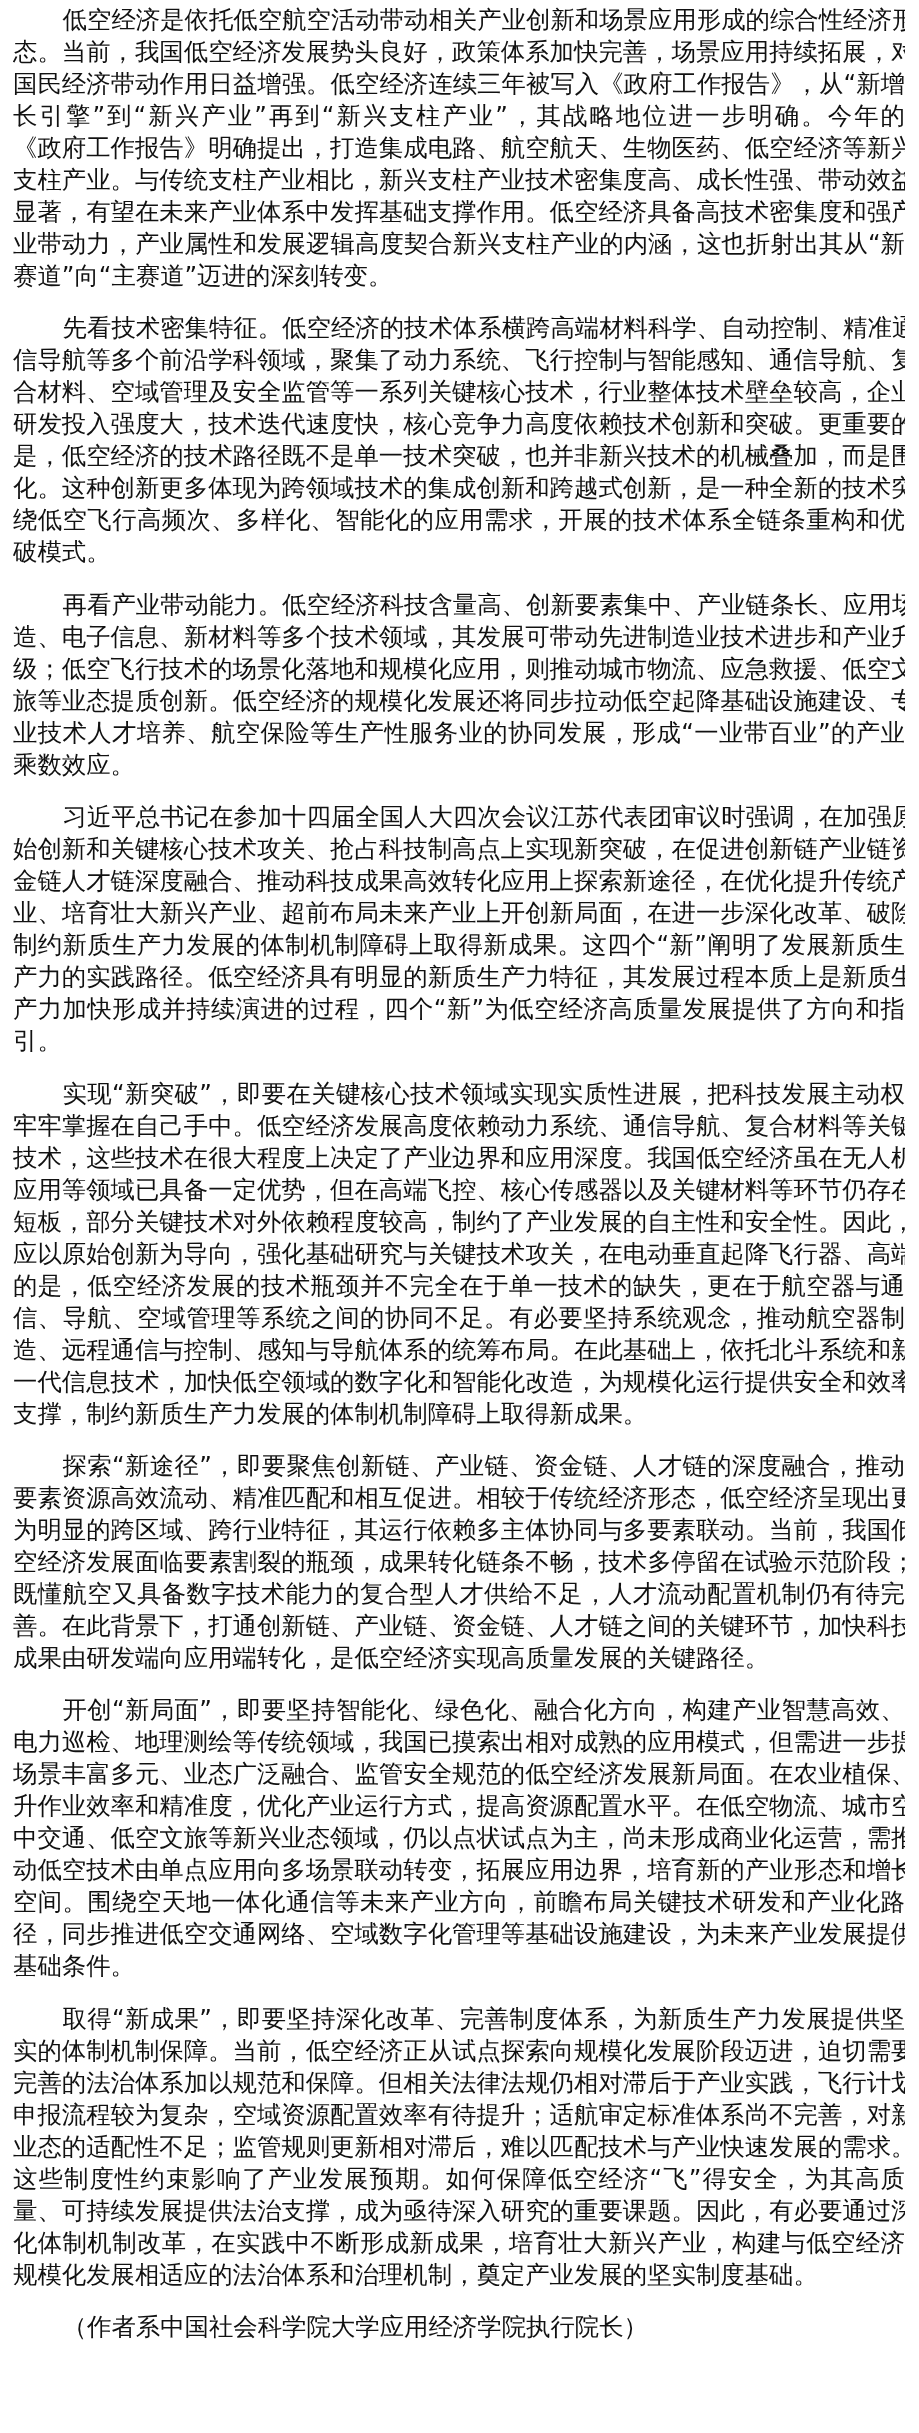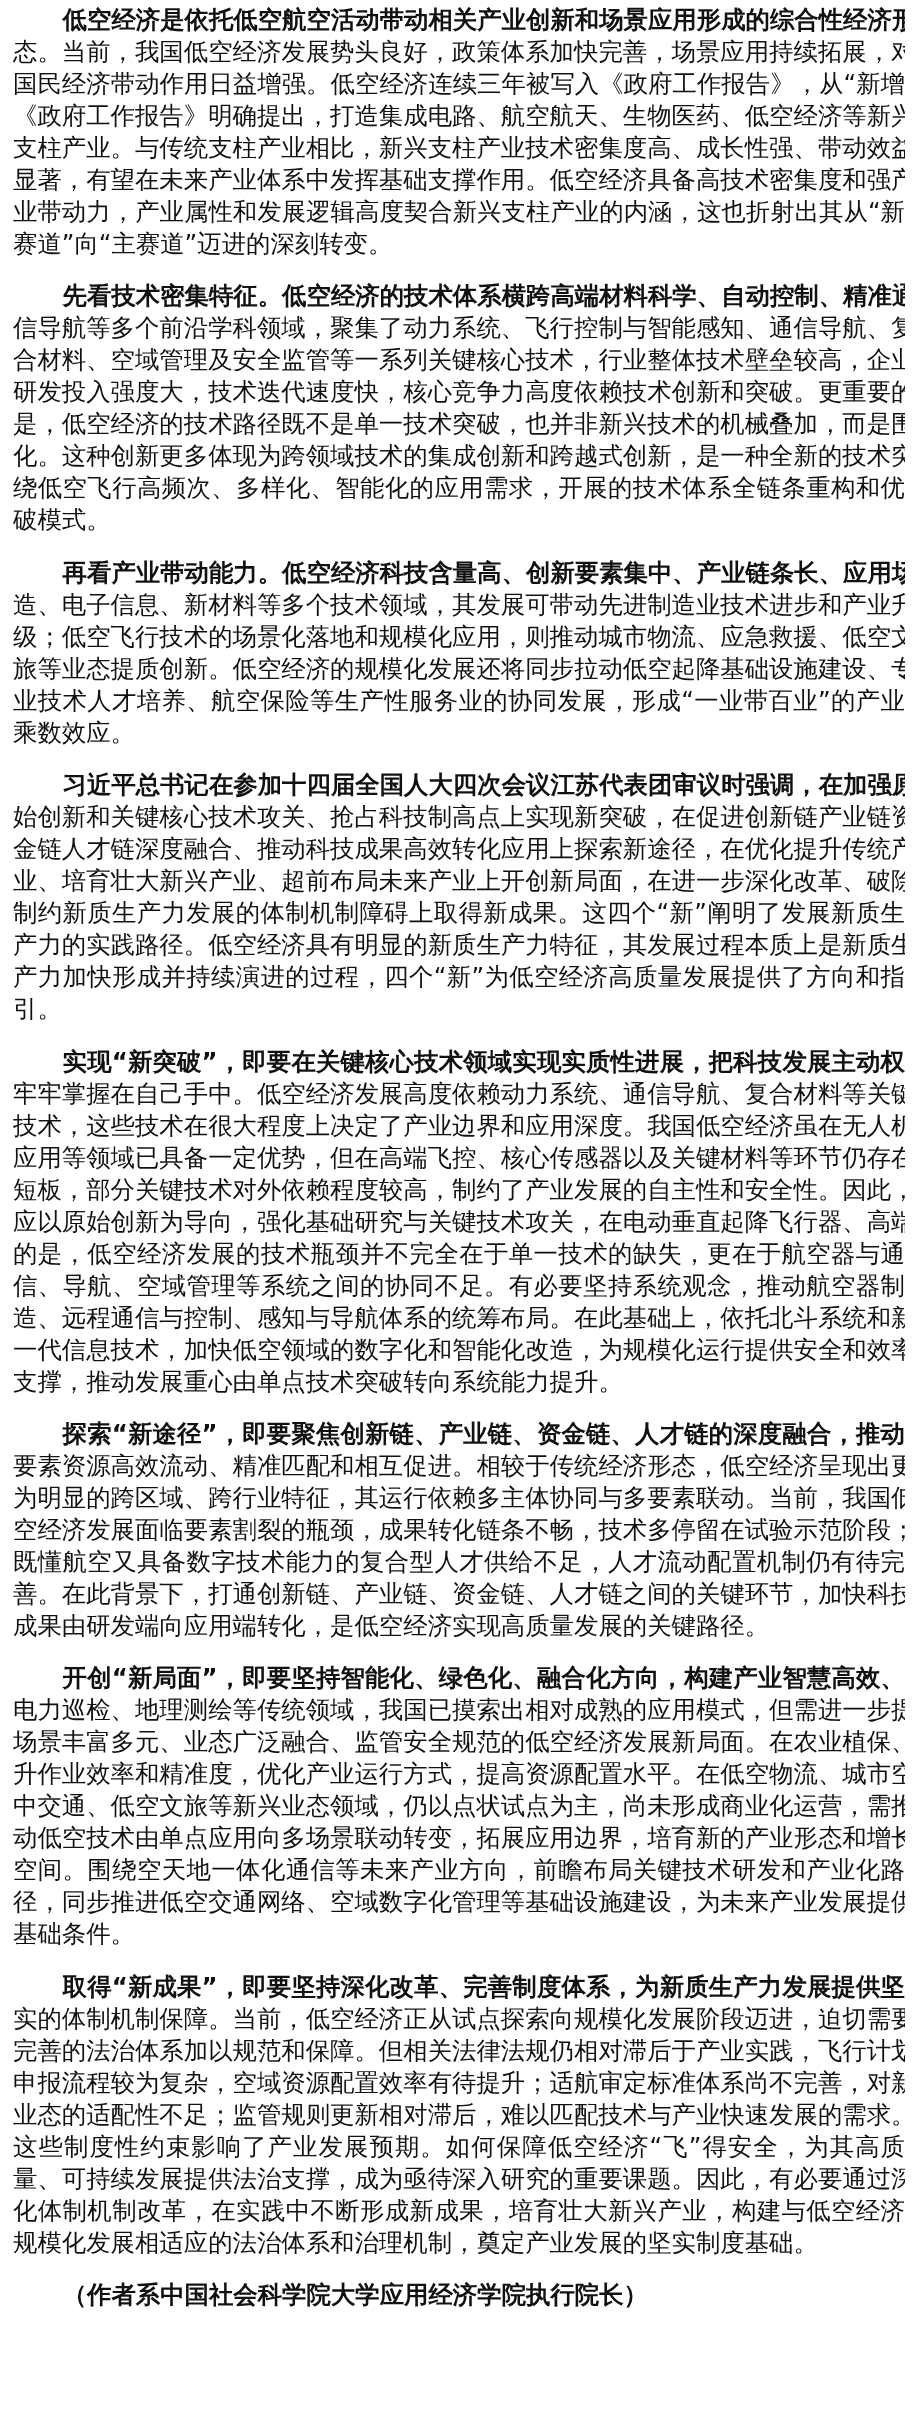--- a/index.html
+++ b/index.html
@@ -8,32 +8,33 @@
     position: absolute; left: 13px; top: 4px; width: 892px;
     font-family: "DejaVu Sans", "Liberation Sans", sans-serif;
     font-size: 24.4px; color: #111111;
   }
   .para { margin: 0 0 20.4px 0; }
   .line {
     display: block; height: 32px; line-height: 32px; white-space: nowrap;
     text-align: justify; text-align-last: justify; overflow: hidden;
   }
   .line.last { text-align-last: left; }
-  .line.first { padding-left: 49.6px; font-weight: bold; }
+  .line.first { padding-left: 49.6px; }
   .byline .line { text-align-last: left; }
 </style>
 </head>
 <body>
 
 <div class="article">
 
   <div class="para">
     <span class="line first">低空经济是依托低空航空活动带动相关产业创新和场景应用形成的综合性经济形</span>
     <span class="line">态。当前，我国低空经济发展势头良好，政策体系加快完善，场景应用持续拓展，对</span>
     <span class="line">国民经济带动作用日益增强。低空经济连续三年被写入《政府工作报告》，从“新增</span>
+    <span class="line">长引擎”到“新兴产业”再到“新兴支柱产业”，其战略地位进一步明确。今年的</span>
     <span class="line">《政府工作报告》明确提出，打造集成电路、航空航天、生物医药、低空经济等新兴</span>
     <span class="line">支柱产业。与传统支柱产业相比，新兴支柱产业技术密集度高、成长性强、带动效益</span>
     <span class="line">显著，有望在未来产业体系中发挥基础支撑作用。低空经济具备高技术密集度和强产</span>
     <span class="line">业带动力，产业属性和发展逻辑高度契合新兴支柱产业的内涵，这也折射出其从“新</span>
     <span class="line last">赛道”向“主赛道”迈进的深刻转变。</span>
   </div>
 
   <div class="para">
     <span class="line first">先看技术密集特征。低空经济的技术体系横跨高端材料科学、自动控制、精准通</span>
     <span class="line">信导航等多个前沿学科领域，聚集了动力系统、飞行控制与智能感知、通信导航、复</span>
@@ -69,21 +70,21 @@
     <span class="line first">实现“新突破”，即要在关键核心技术领域实现实质性进展，把科技发展主动权</span>
     <span class="line">牢牢掌握在自己手中。低空经济发展高度依赖动力系统、通信导航、复合材料等关键</span>
     <span class="line">技术，这些技术在很大程度上决定了产业边界和应用深度。我国低空经济虽在无人机</span>
     <span class="line">应用等领域已具备一定优势，但在高端飞控、核心传感器以及关键材料等环节仍存在</span>
     <span class="line">短板，部分关键技术对外依赖程度较高，制约了产业发展的自主性和安全性。因此，</span>
     <span class="line">应以原始创新为导向，强化基础研究与关键技术攻关，在电动垂直起降飞行器、高端</span>
     <span class="line">的是，低空经济发展的技术瓶颈并不完全在于单一技术的缺失，更在于航空器与通</span>
     <span class="line">信、导航、空域管理等系统之间的协同不足。有必要坚持系统观念，推动航空器制</span>
     <span class="line">造、远程通信与控制、感知与导航体系的统筹布局。在此基础上，依托北斗系统和新</span>
     <span class="line">一代信息技术，加快低空领域的数字化和智能化改造，为规模化运行提供安全和效率</span>
-    <span class="line last">支撑，推动发展重心由单点技术突破转向系统能力提升。</span>
+    <span class="line last">支撑，制约新质生产力发展的体制机制障碍上取得新成果。</span>
   </div>
 
   <div class="para">
     <span class="line first">探索“新途径”，即要聚焦创新链、产业链、资金链、人才链的深度融合，推动</span>
     <span class="line">要素资源高效流动、精准匹配和相互促进。相较于传统经济形态，低空经济呈现出更</span>
     <span class="line">为明显的跨区域、跨行业特征，其运行依赖多主体协同与多要素联动。当前，我国低</span>
     <span class="line">空经济发展面临要素割裂的瓶颈，成果转化链条不畅，技术多停留在试验示范阶段；</span>
     <span class="line">既懂航空又具备数字技术能力的复合型人才供给不足，人才流动配置机制仍有待完</span>
     <span class="line">善。在此背景下，打通创新链、产业链、资金链、人才链之间的关键环节，加快科技</span>
     <span class="line last">成果由研发端向应用端转化，是低空经济实现高质量发展的关键路径。</span>

